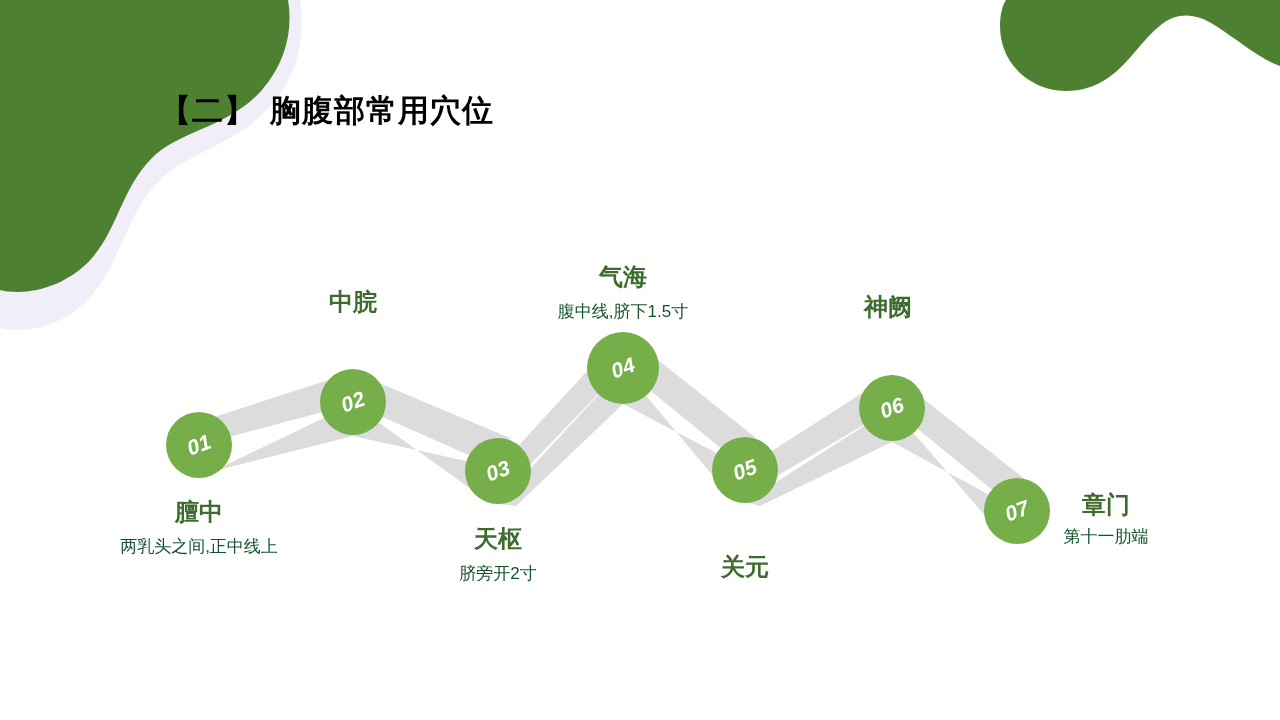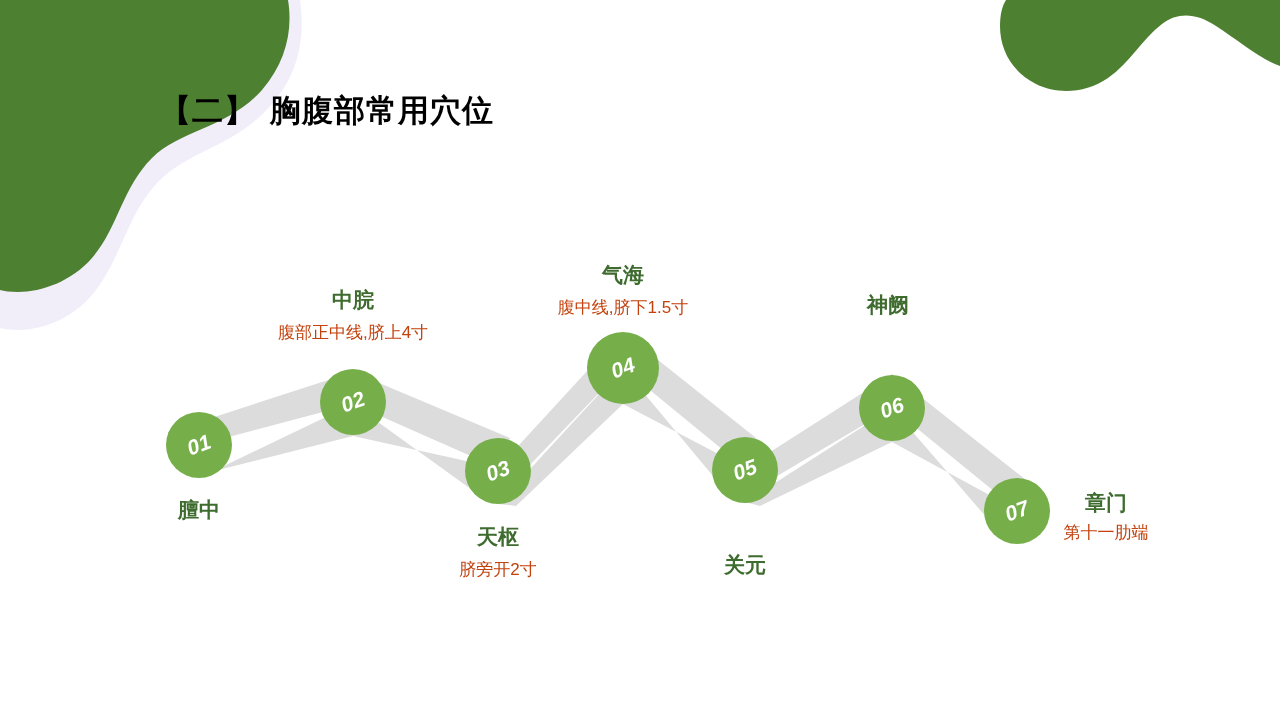--- a/index.html
+++ b/index.html
@@ -76,30 +76,30 @@
     transform: rotate(-20deg);
     user-select: none;
   }
 
   .node-label {
     position: absolute;
     text-align: center;
     white-space: nowrap;
   }
   .node-label .name {
-    font-size: 21px;
+    font-size: 24px;
     font-weight: bold;
     color: #3E6B2E;
     line-height: 1.35;
     display: block;
     text-align: center;
   }
   .node-label .desc {
     font-size: 17px;
-    color: #c2410c;
+    color: #14532d;
     line-height: 1.45;
     display: block;
     margin-top: 7px;
   }
   
   .node-label.side .desc { margin-top: 4px; }
 </style>
 </head>
 <body>
 
@@ -162,27 +162,27 @@
         <path d="M892,442 L1017,510 L1006,540 L892,408 Z"></path>
       </g>
     </svg>
 
     <div id="nodes-root">
         <div class="node-circle" style="left: 166px; top: 412px; width: 66px; height: 66px; background: rgb(118, 175, 74);">
           <span class="node-num">01</span>
         </div>
         <div class="node-label" style="left: -1px; top: 496px; width: 400px;">
           <span class="name">膻中</span>
+          <span class="desc">两乳头之间,正中线上</span>
         </div>
         <div class="node-circle" style="left: 320px; top: 369px; width: 66px; height: 66px; background: rgb(118, 175, 74);">
           <span class="node-num">02</span>
         </div>
         <div class="node-label" style="left: 153px; top: 286px; width: 400px;">
           <span class="name">中脘</span>
-          <span class="desc">腹部正中线,脐上4寸</span>
         </div>
         <div class="node-circle" style="left: 465px; top: 438px; width: 66px; height: 66px; background: rgb(118, 175, 74);">
           <span class="node-num">03</span>
         </div>
         <div class="node-label" style="left: 298px; top: 523px; width: 400px;">
           <span class="name">天枢</span>
           <span class="desc">脐旁开2寸</span>
         </div>
         <div class="node-circle" style="left: 587px; top: 332px; width: 72px; height: 72px; background: rgb(118, 175, 74);">
           <span class="node-num">04</span>

